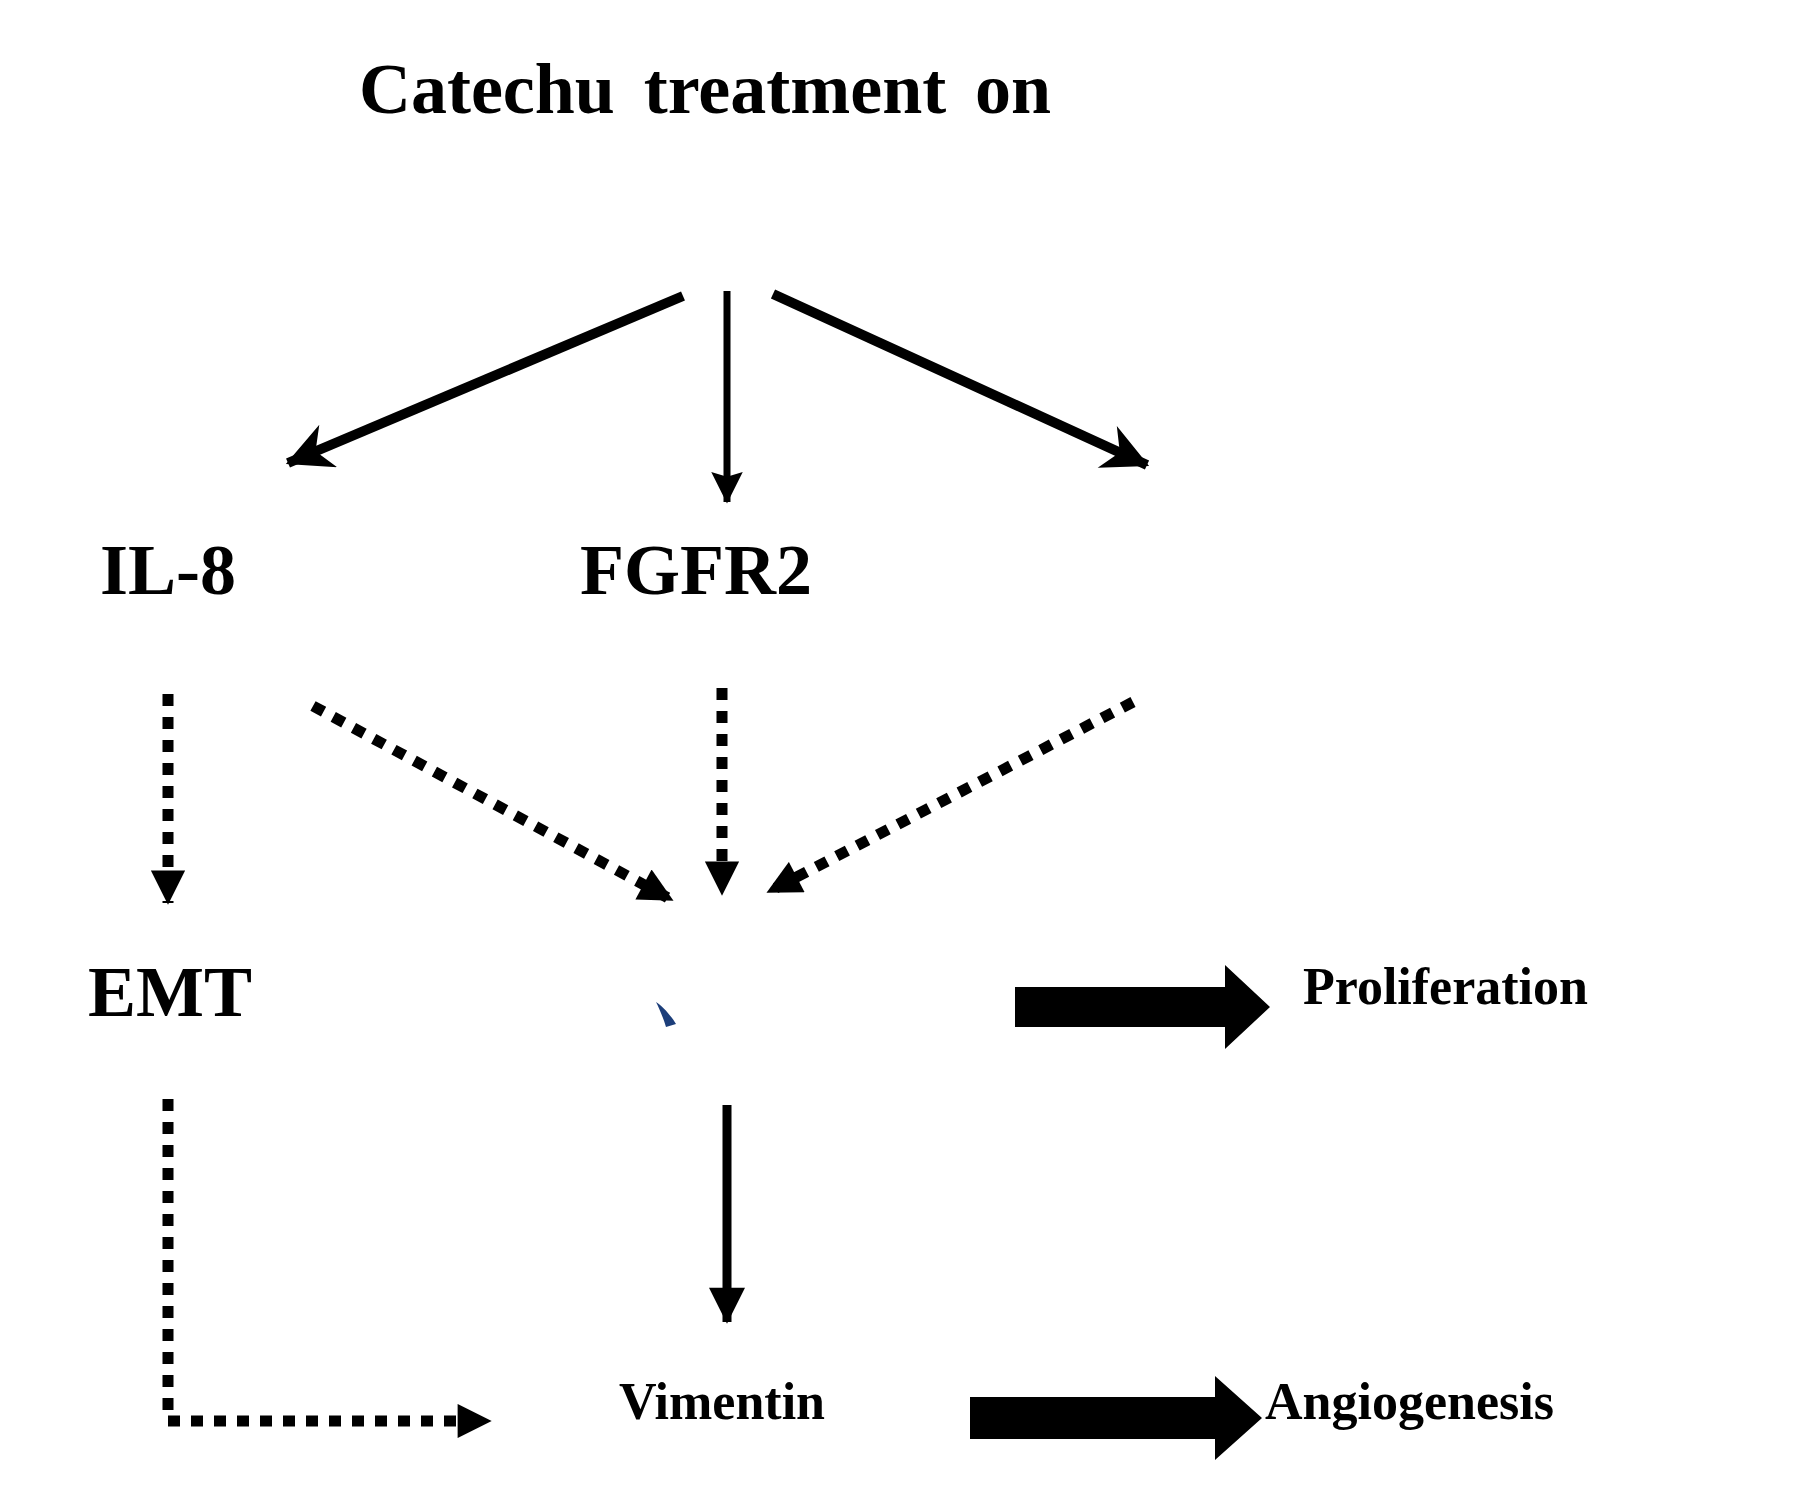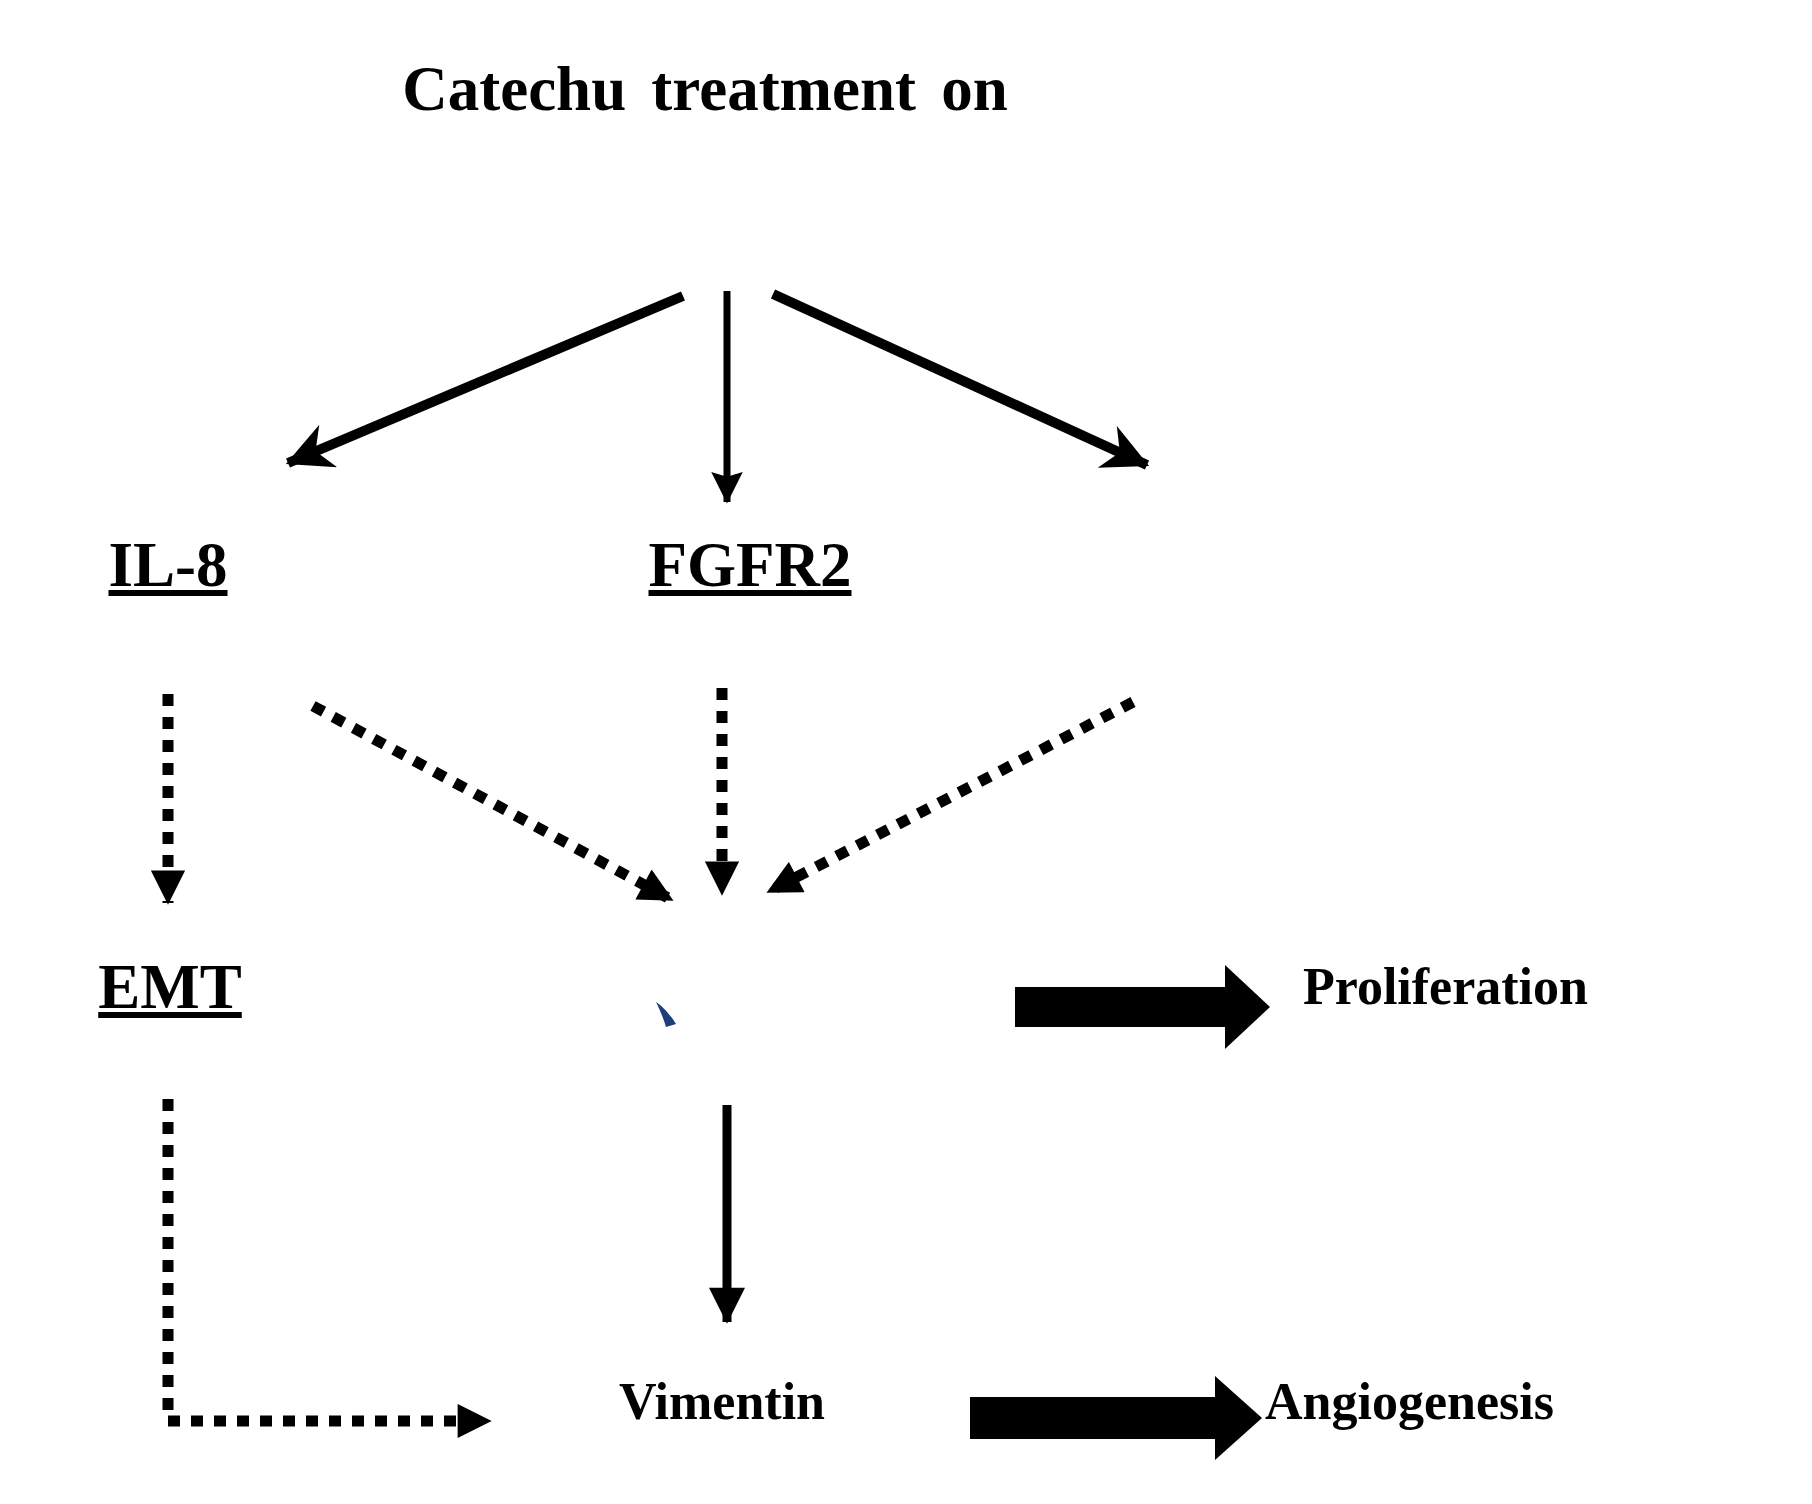--- a/index.html
+++ b/index.html
@@ -12,28 +12,28 @@
     overflow:hidden;
   }
   .layer{position:absolute;left:0;top:0;}
   .lbl{
     position:absolute;
     font-weight:bold;
     line-height:1;
     white-space:nowrap;
     color:#000;
   }
-  .f92{font-size:63px;text-decoration:underline;}
+  .f92{font-size:72px;}
   .f82{font-size:52px;}
   .ctr{transform:translateX(-50%);}
   .title{
     position:absolute;
     left:705px;top:39px;
     transform:translateX(-50%);
-    font-size:63px;
+    font-size:72px;
     line-height:100px;
     font-weight:bold;
     text-align:center;
     word-spacing:0.15em;
     white-space:nowrap;
   }
 </style>
 </head>
 <body>
 
@@ -70,21 +70,21 @@
 
     <path d="M1015,987 L1225,987 L1225,965 L1270,1007 L1225,1049 L1225,1027 L1015,1027 Z" fill="#000"></path>
     <path d="M970,1397 L1215,1397 L1215,1376 L1262,1418 L1215,1460 L1215,1439 L970,1439 Z" fill="#000"></path>
   </svg>
 
   <div class="title">
     <div>Catechu treatment on</div>
   </div>
 
   <div class="lbl f92 ctr" style="left:168px;top:534px">IL-8</div>
-  <div class="lbl f92 ctr" style="left:750px;top:534px">FGFR2</div>
+  <div class="lbl f92 ctr" style="left:696px;top:534px">FGFR2</div>
 
   <div class="lbl f92 ctr" style="left:170px;top:956px">EMT</div>
 
   <svg class="layer" style="left:654px;top:1000px" width="26" height="28" viewBox="0 0 26 28">
     <path d="M2,2 C8,6 16,14 22,24 L12,27 C9,17 5,8 2,2 Z" fill="#1c3e7a"></path>
   </svg>
   <div class="lbl f82" style="left:1303px;top:961px">Proliferation</div>
 
   <div class="lbl f82 ctr" style="left:722px;top:1376px">Vimentin</div>
   <div class="lbl f82" style="left:1265px;top:1376px">Angiogenesis</div>

